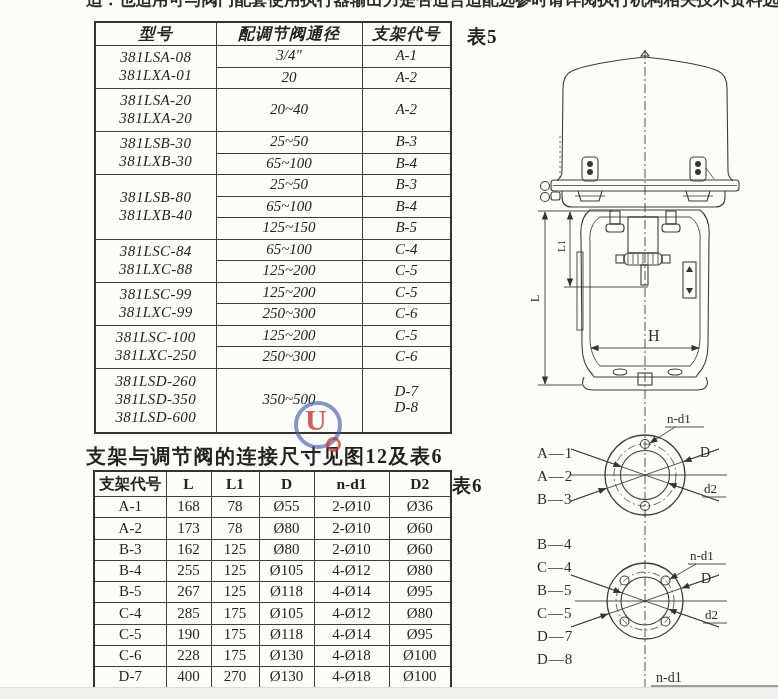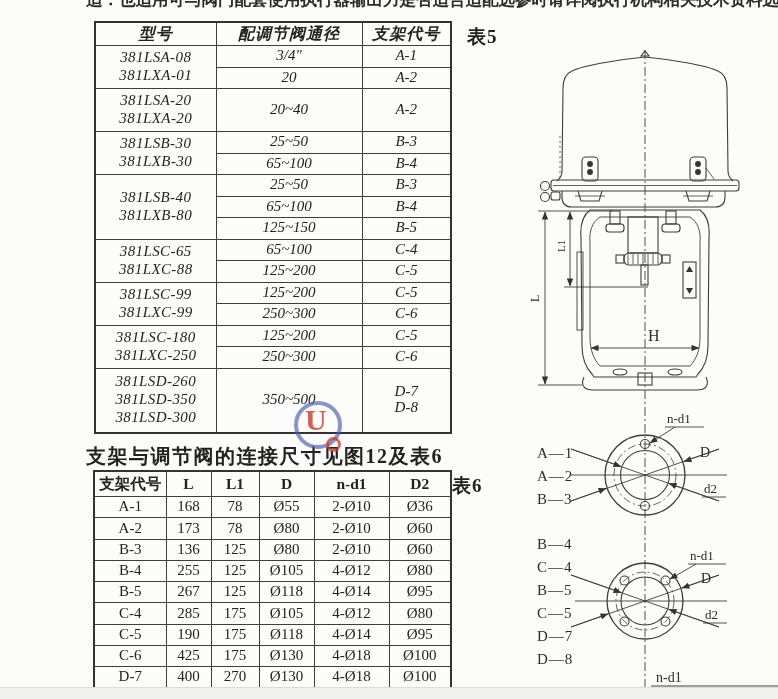--- a/index.html
+++ b/index.html
@@ -99,43 +99,43 @@
           </td>
         </tr>
         <tr>
           <td rowspan="1">65~100</td>
           <td rowspan="1">
             <div>B-4</div>
           </td>
         </tr>
         <tr>
           <td rowspan="3" class="model">
-            <div>381LSB-40</div>
-            <div>381LXB-80</div>
+            <div>381LSB-80</div>
+            <div>381LXB-40</div>
           </td>
           <td rowspan="1">25~50</td>
           <td rowspan="1">
             <div>B-3</div>
           </td>
         </tr>
         <tr>
           <td rowspan="1">65~100</td>
           <td rowspan="1">
             <div>B-4</div>
           </td>
         </tr>
         <tr>
           <td rowspan="1">125~150</td>
           <td rowspan="1">
             <div>B-5</div>
           </td>
         </tr>
         <tr>
           <td rowspan="2" class="model">
-            <div>381LSC-65</div>
+            <div>381LSC-84</div>
             <div>381LXC-88</div>
           </td>
           <td rowspan="1">65~100</td>
           <td rowspan="1">
             <div>C-4</div>
           </td>
         </tr>
         <tr>
           <td rowspan="1">125~200</td>
           <td rowspan="1">
@@ -153,39 +153,39 @@
           </td>
         </tr>
         <tr>
           <td rowspan="1">250~300</td>
           <td rowspan="1">
             <div>C-6</div>
           </td>
         </tr>
         <tr>
           <td rowspan="2" class="model">
-            <div>381LSC-180</div>
+            <div>381LSC-100</div>
             <div>381LXC-250</div>
           </td>
           <td rowspan="1">125~200</td>
           <td rowspan="1">
             <div>C-5</div>
           </td>
         </tr>
         <tr>
           <td rowspan="1">250~300</td>
           <td rowspan="1">
             <div>C-6</div>
           </td>
         </tr>
         <tr>
           <td rowspan="3" class="model">
             <div>381LSD-260</div>
             <div>381LSD-350</div>
-            <div>381LSD-300</div>
+            <div>381LSD-600</div>
           </td>
           <td rowspan="3">350~500</td>
           <td rowspan="3">
             <div>D-7</div>
             <div>D-8</div>
           </td>
         </tr>
         <tr></tr>
         <tr></tr>
       </tbody>
@@ -229,21 +229,21 @@
         <tr>
           <td>A-2</td>
           <td>173</td>
           <td>78</td>
           <td>Ø80</td>
           <td>2-Ø10</td>
           <td>Ø60</td>
         </tr>
         <tr>
           <td>B-3</td>
-          <td>136</td>
+          <td>162</td>
           <td>125</td>
           <td>Ø80</td>
           <td>2-Ø10</td>
           <td>Ø60</td>
         </tr>
         <tr>
           <td>B-4</td>
           <td>255</td>
           <td>125</td>
           <td>Ø105</td>
@@ -269,21 +269,21 @@
         <tr>
           <td>C-5</td>
           <td>190</td>
           <td>175</td>
           <td>Ø118</td>
           <td>4-Ø14</td>
           <td>Ø95</td>
         </tr>
         <tr>
           <td>C-6</td>
-          <td>425</td>
+          <td>228</td>
           <td>175</td>
           <td>Ø130</td>
           <td>4-Ø18</td>
           <td>Ø100</td>
         </tr>
         <tr>
           <td>D-7</td>
           <td>400</td>
           <td>270</td>
           <td>Ø130</td>

